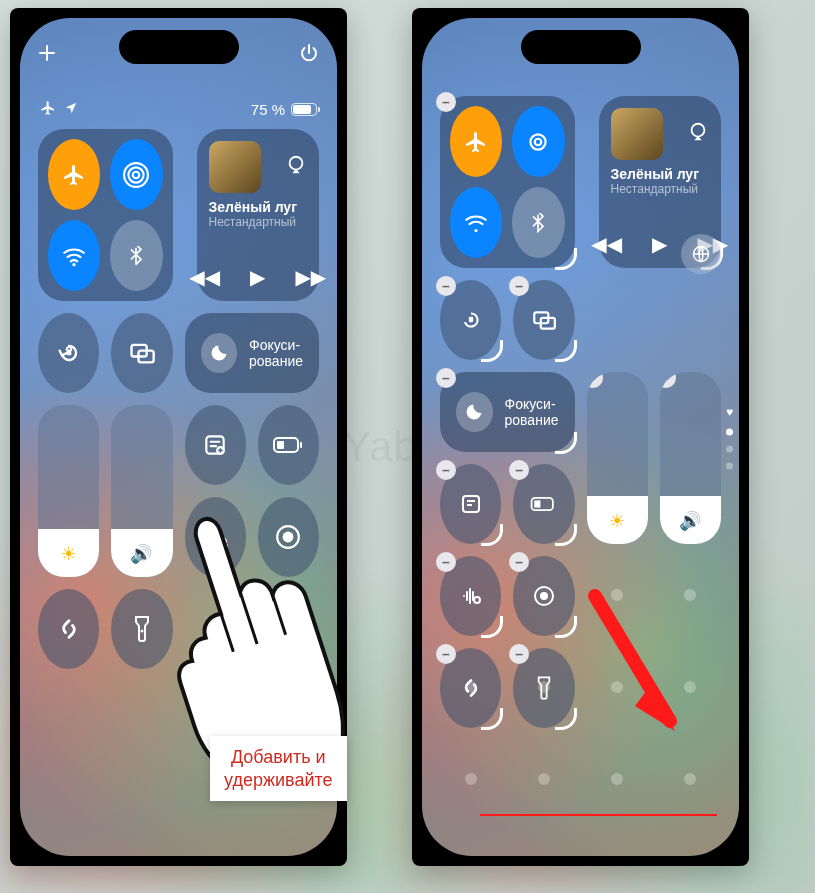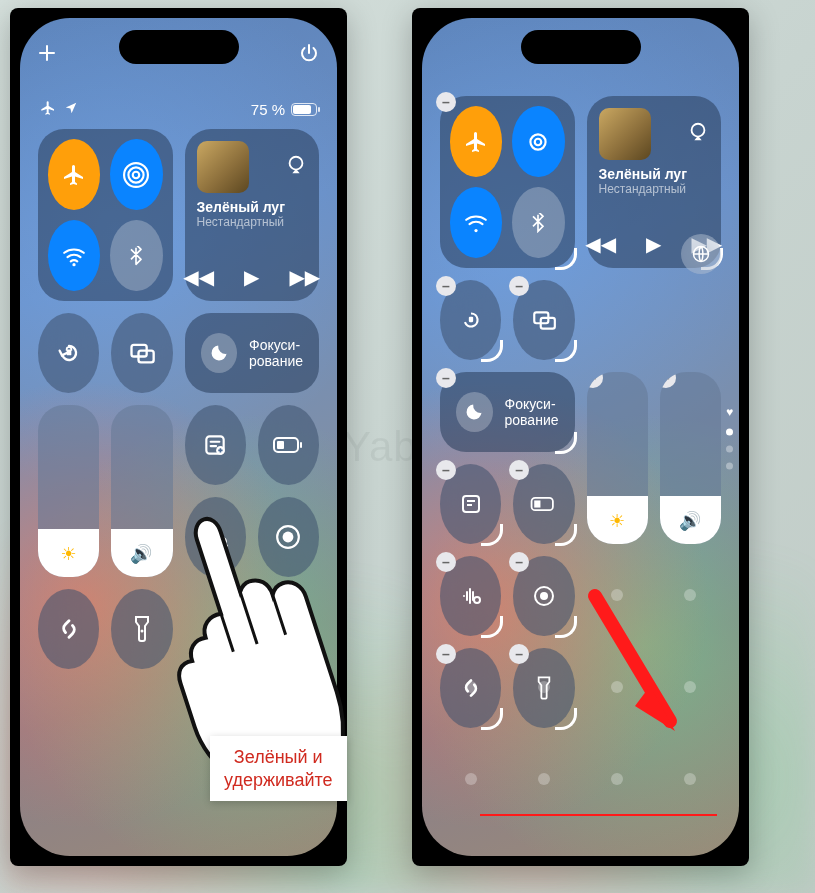--- a/index.html
+++ b/index.html
@@ -72,21 +72,21 @@
   .conn {
     grid-column:span 2; grid-row:span 2; border-radius:26px;
     display:grid; grid-template-columns:1fr 1fr; grid-template-rows:1fr 1fr;
     padding:10px; gap:10px; background:rgba(40,60,90,.55);
   }
   .conn .c { border-radius:50%; display:flex; align-items:center; justify-content:center; font-size:22px;}
   .c-air { background:#ff9f0a;} .c-ad { background:#0a84ff;}
   .c-wf { background:#0a84ff;} .c-bt { background:rgba(255,255,255,.25);}
   .media {
     grid-column:span 2; grid-row:span 2; background:rgba(40,60,90,.55); border-radius:26px;
-    padding:12px; display:flex; flex-direction:column; gap:6px;
+    padding:12px; display:flex; flex-direction:column; gap:6px;margin-left:12px;
   }
   .media-top { display:flex; align-items:center; gap:10px;}
   .albumart {
     width:52px; height:52px; border-radius:10px;
     background:linear-gradient(135deg,#caa862,#8a6d3a 60%,#5c4720);
     position:relative; flex-shrink:0;
   }
   .media-text { flex:1; min-width:0;}
   .media-text .t1 { font-size:14px; font-weight:600; color:#fff; white-space:nowrap; overflow:hidden; text-overflow:ellipsis;}
   .media-text .t2 { font-size:12px; color:rgba(255,255,255,.6); white-space:nowrap; overflow:hidden; text-overflow:ellipsis;}
@@ -508,21 +508,21 @@
 
 <div class="hand">
   <svg width="200" height="310" viewBox="0 0 200 310">
     <g transform="rotate(-18 100 155)">
     <path d="M95 15 C88 15 82 22 82 32 L82 110 C70 108 60 115 60 128 C48 126 40 134 40 146 C28 144 22 152 22 164 L22 210 C22 250 50 295 100 298 L140 298 C140 298 168 270 168 220 L168 120 C168 108 160 100 150 100 C145 100 140 103 137 108 C137 95 129 88 119 88 C114 88 110 91 107 95 L107 32 C107 22 102 15 95 15 Z" fill="#fff" stroke="#111" stroke-width="4"></path>
     <path d="M82 110 L82 150 M107 95 L107 150 M137 108 L137 150" stroke="#111" stroke-width="3" fill="none"></path>
     </g>
   </svg>
 </div>
 <div class="label-box">
-  <span>Зелёный и</span><br>
+  <span>Добавить и</span><br>
   <span>удерживайте</span>
 </div>
 <div class="arrow">
   <svg width="130" height="170" viewBox="0 0 130 170">
     <path d="M20 10 L95 135" stroke="#ff1a1a" stroke-width="14" stroke-linecap="round"></path>
     <path d="M60 120 L100 145 L75 100 Z" fill="#ff1a1a"></path>
   </svg>
 </div>
 
 </body></html>

